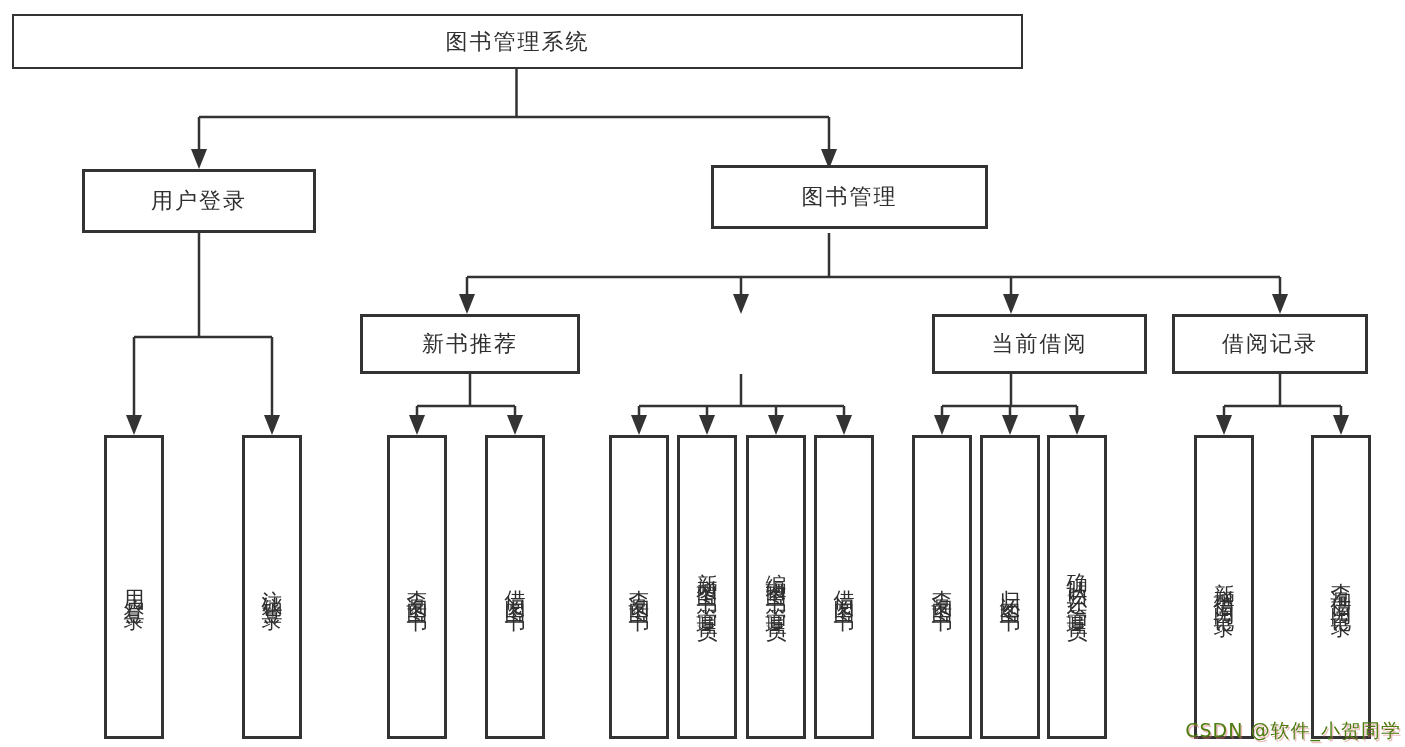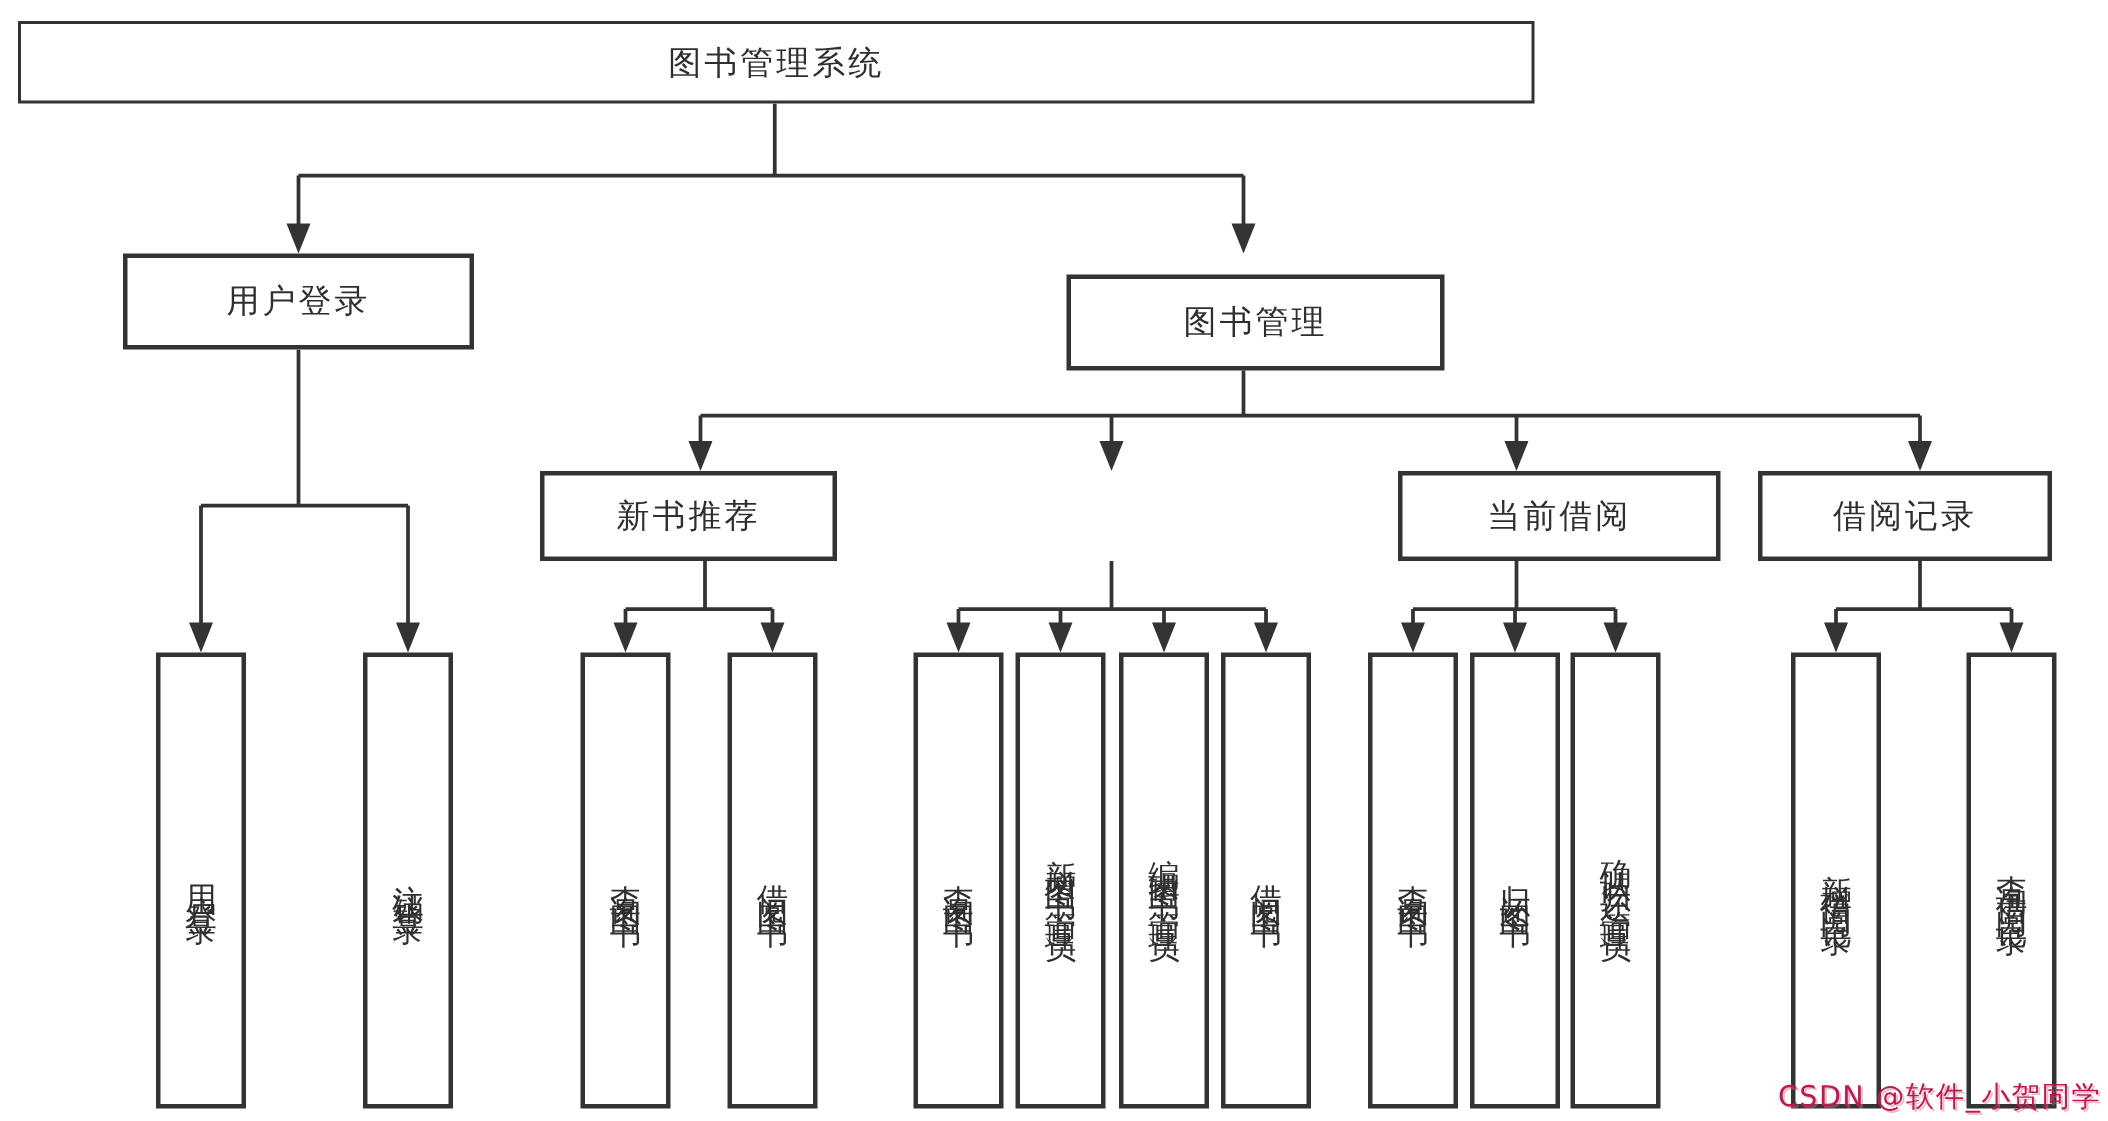--- a/index.html
+++ b/index.html
@@ -34,21 +34,21 @@
     letter-spacing:7px;
     white-space:nowrap;
     font-size:21px;
   }
   .watermark {
     position:absolute;
     right:4px; bottom:3px;
     z-index:5;
     font-size:19px;
     letter-spacing:1px;
-    color:#be185d;
+    color:#4d7c0f;
     text-shadow:1.5px 1.5px 0 rgba(216,110,110,0.45);
     white-space:nowrap;
   }
 </style>
 </head>
 <body>
 
 <div class="canvas">
 
   <svg class="connectors" width="1405" height="747" viewBox="0 0 1405 747">
@@ -94,25 +94,25 @@
     </g>
   </svg>
 
   <div class="box root" style="left:12px;top:14px;width:1011px;height:55px">
     <span class="lbl">图书管理系统</span>
   </div>
 
   <div class="box" style="left:82px;top:169px;width:234px;height:64px">
     <span class="lbl">用户登录</span>
   </div>
-  <div class="box" style="left:711px;top:183px;width:252px;height:64px">
+  <div class="box" style="left:711px;top:165px;width:277px;height:64px">
     <span class="lbl">图书管理</span>
   </div>
 
-  <div class="box" style="left:360px;top:314px;width:198px;height:60px">
+  <div class="box" style="left:360px;top:314px;width:220px;height:60px">
     <span class="lbl">新书推荐</span>
   </div>
   <div class="box" style="left:932px;top:314px;width:215px;height:60px">
     <span class="lbl">当前借阅</span>
   </div>
   <div class="box" style="left:1172px;top:314px;width:196px;height:60px">
     <span class="lbl">借阅记录</span>
   </div>
 
   <div class="box v" style="left:104px;top:435px;width:60px;height:304px">

